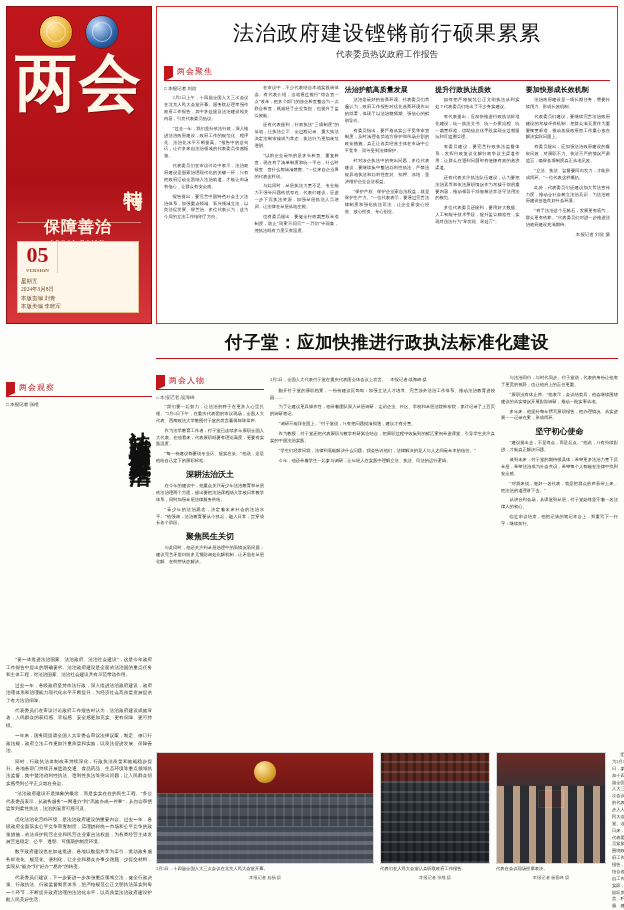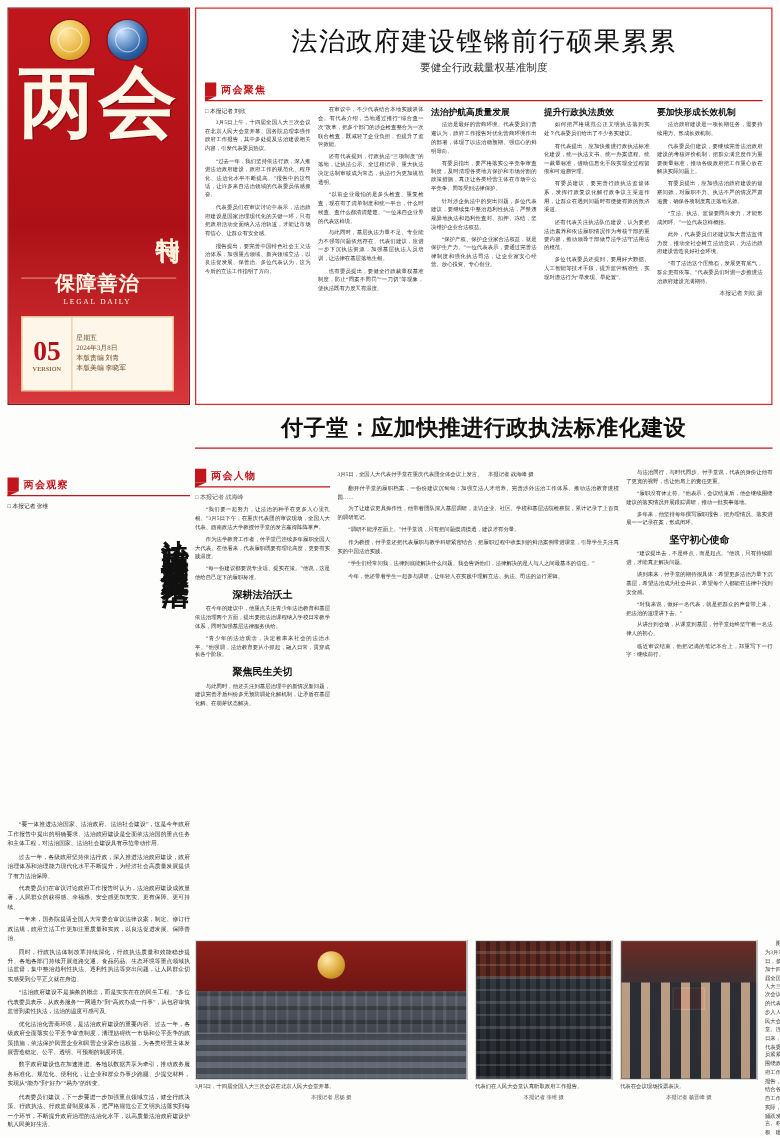--- a/index.html
+++ b/index.html
@@ -62,24 +62,25 @@
     color: #fff3dc;
     font-size: 19px;
     line-height: 1.08;
     font-weight: bold;
     writing-mode: vertical-rl;
     letter-spacing: 2px;
   }
   .mh-badge {
     position: absolute;
     left: 10px; bottom: 10px;
-    width: 122px; height: 60px;
+    width: 122px; height: 72px;
     background: #fff6ea;
     border: 1px solid #e4c08c;
     display: flex;
+    flex-direction: column;
   }
   .mh-badge .num {
     width: 40px;
     display: flex; flex-direction: column;
     align-items: center; justify-content: center;
     color: #b3121a;
     font-size: 22px; font-weight: bold;
     border-right: 1px solid #e8cda6;
   }
   .mh-badge .num small { font-size: 5px; letter-spacing: 0; color:#8a6a3c; }
@@ -110,21 +111,21 @@
   }
   .sec-tag .flag {
     width: 9px; height: 11px; background: #c0161c;
     position: relative;
   }
   .sec-tag .flag:after {
     content: ""; position: absolute; left: 0; bottom: -4px;
     border-left: 9px solid #c0161c; border-bottom: 4px solid transparent;
   }
   .sec-tag .tl {
-    font-size: 8px; color: #c0161c; font-weight: bold; letter-spacing: 1px;
+    font-size: 8px; color: #c0161c; font-weight: normal; letter-spacing: 1px;
   }
   .sec-rule { height: 1px; background: #c0161c; margin-bottom: 4px; }
 
   
   .left-article {
     position: absolute;
     left: 6px; top: 382px;
     width: 146px; height: 522px;
   }
   .la-title {
@@ -366,21 +367,21 @@
       <p>同时，行政执法体制改革持续深化，行政执法质量和效能稳步提升。各地各部门持续开展道路交通、食品药品、生态环境等重点领域执法监督，集中整治趋利性执法、逐利性执法等突出问题，让人民群众切实感受到公平正义就在身边。</p>
       <p>“法治政府建设不是抽象的概念，而是实实在在的民生工程。”多位代表委员表示，从政务服务“一网通办”到“高效办成一件事”，从包容审慎监管到柔性执法，法治的温度可感可及。</p>
       <p>优化法治化营商环境，是法治政府建设的重要内容。过去一年，各级政府全面落实公平竞争审查制度，清理妨碍统一市场和公平竞争的政策措施，依法保护民营企业和民营企业家合法权益，为各类经营主体发展营造稳定、公平、透明、可预期的制度环境。</p>
       <p>数字政府建设也在加速推进。各地以数据共享为牵引，推动政务服务标准化、规范化、便利化，让企业和群众办事少跑腿、少提交材料，实现从“能办”到“好办”“易办”的转变。</p>
       <p>代表委员们建议，下一步要进一步加强重点领域立法，健全行政决策、行政执法、行政监督制度体系，把严格规范公正文明执法落实到每一个环节，不断提升政府治理的法治化水平，以高质量法治政府建设护航人民美好生活。</p>
     </div>
   </div>
 
   <div class="topbox">
     <div class="tb-title">法治政府建设铿锵前行硕果累累</div>
-    <div class="tb-sub">要健全行政裁量权基准制度</div>
+    <div class="tb-sub">代表委员热议政府工作报告</div>
     <div class="tb-tagrow">
       <div class="sec-tag">
         <span class="flag"></span>
         <span class="tl">两会聚焦</span>
       </div>
     </div>
     <div class="sec-rule"></div>
 
     <div class="tb-cols">
       <div class="tb-col">

